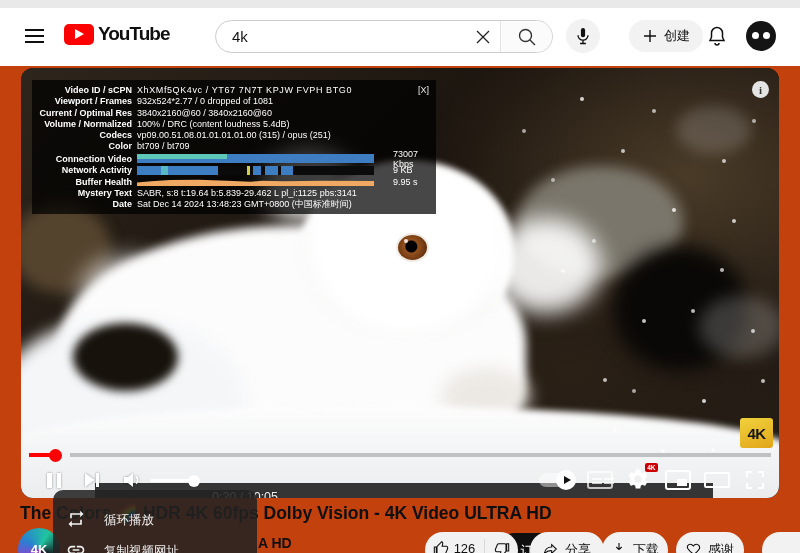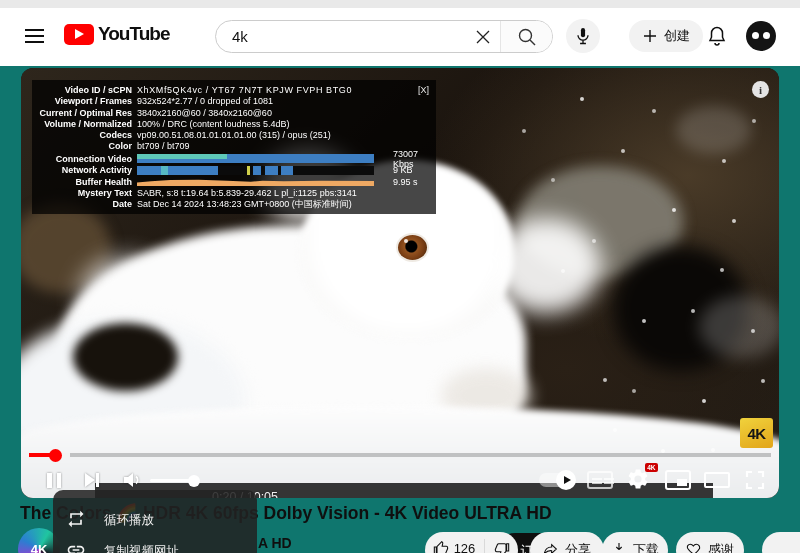--- a/index.html
+++ b/index.html
@@ -1,17 +1,17 @@
 <!DOCTYPE html>
 <html><head>
 <meta charset="utf-8">
 <style>
   * { box-sizing: border-box; margin: 0; padding: 0; }
   body { background:#fff; }
-  .screen { position:relative; width:800px; height:553px; overflow:hidden; background:#0f766e;
+  .screen { position:relative; width:800px; height:553px; overflow:hidden; background:#c2410c;
             font-family:"Liberation Sans", sans-serif; }
   .abs { position:absolute; }
 
   
   .top-strip { left:0; top:0; width:800px; height:8px; background:#e9e9e9; }
 
   
   .header { left:0; top:8px; width:800px; height:58px; background:#fff; z-index:10; }
   .hamburger { left:25px; top:21px; width:19px; height:14px; cursor:pointer; }
   .hamburger span { display:block; height:2px; background:#0f0f0f; margin-bottom:4px; }

